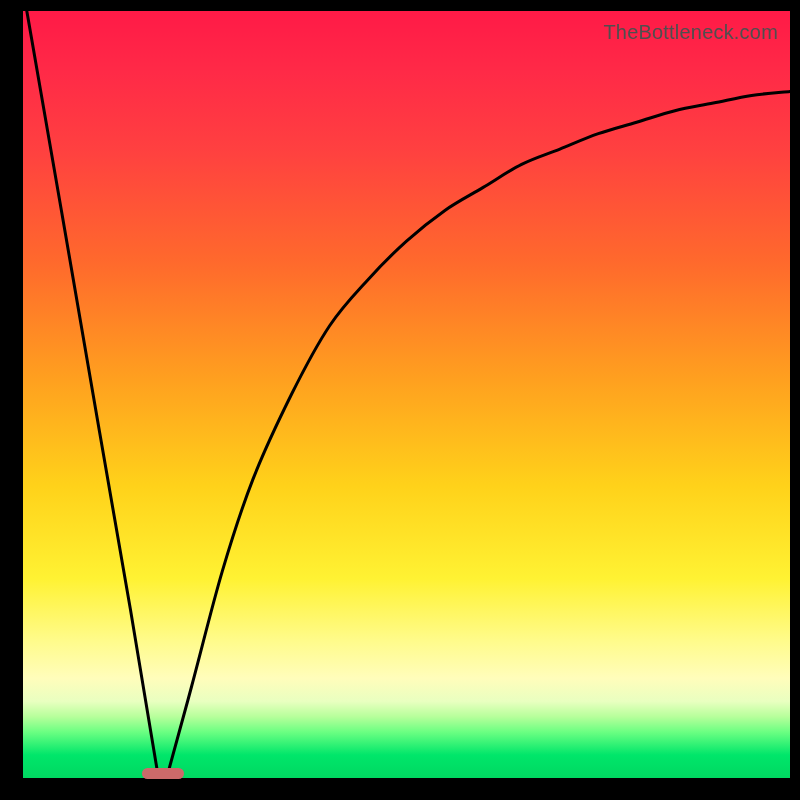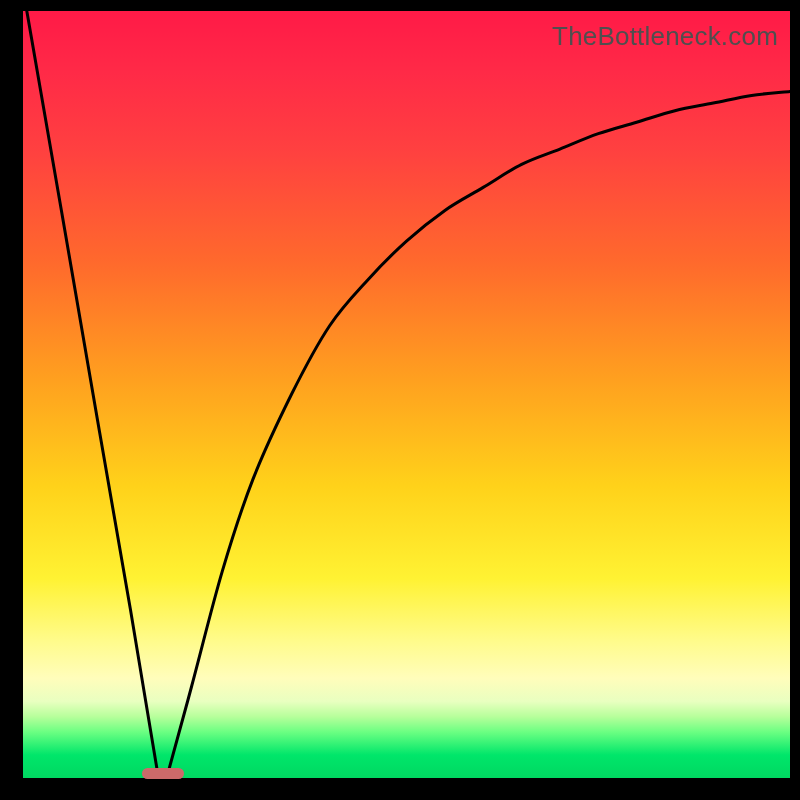--- a/index.html
+++ b/index.html
@@ -39,21 +39,21 @@
       #6bff82 94%,
       #00e66a 97%,
       #00d861 100%
     );
   }
   .watermark {
     position: absolute;
     top: 10px;
     right: 12px;
     color: #4f4f4f;
-    font-size: 26px;
+    font-size: 20px;
     font-weight: 500;
     letter-spacing: 0.2px;
     user-select: none;
   }
   svg.curves {
     position: absolute;
     left: 0;
     top: 0;
     width: 767px;
     height: 767px;

